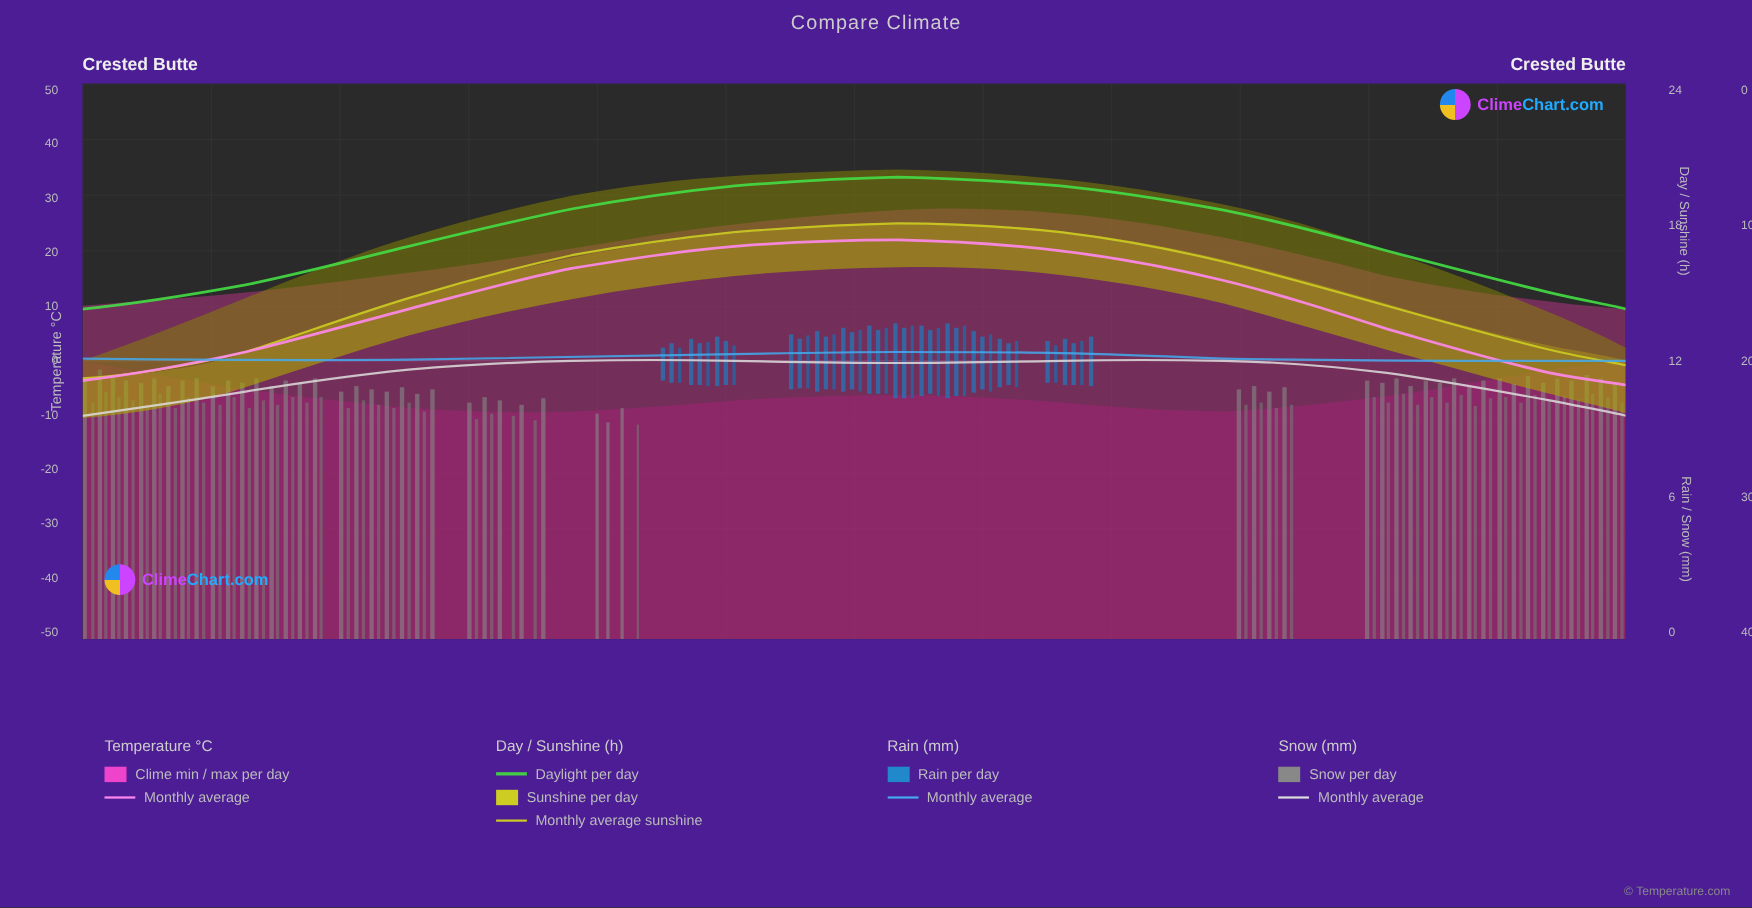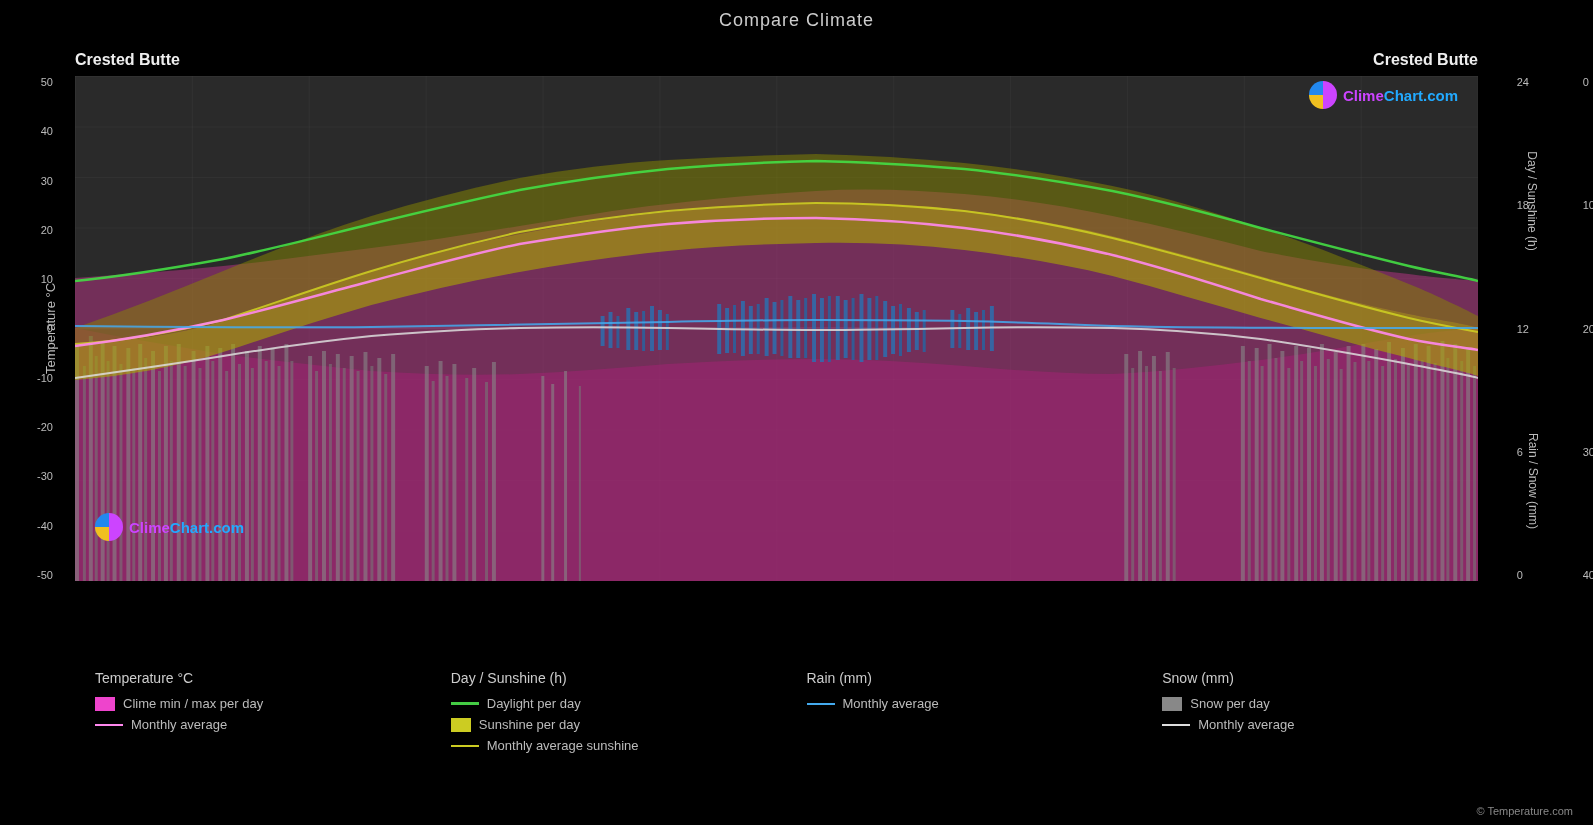--- a/index.html
+++ b/index.html
@@ -8,21 +8,21 @@
       width: 1593px;
       height: 825px;
       font-family: Arial, sans-serif;
       color: #ddd;
       overflow: hidden;
     }
     .main-container {
       width: 1593px;
       height: 825px;
       position: relative;
-      background: #000000;
+      background: #4c1d95;
     }
     .page-title {
       text-align: center;
       font-size: 18px;
       color: #ccc;
       padding-top: 10px;
       letter-spacing: 1px;
     }
     .chart-area {
       position: relative;
@@ -619,20 +619,24 @@
       </div>
       <div class="legend-item">
         <div class="legend-line" style="background:#cccc22;"></div>
         <span>Monthly average sunshine</span>
       </div>
     </div>
 
     <div class="legend-col">
       <div class="legend-col-title">Rain (mm)</div>
       <div class="legend-item">
+        <div class="legend-swatch" style="background:#2288cc;"></div>
+        <span>Rain per day</span>
+      </div>
+      <div class="legend-item">
         <div class="legend-line" style="background:#44aaee;"></div>
         <span>Monthly average</span>
       </div>
     </div>
 
     <div class="legend-col">
       <div class="legend-col-title">Snow (mm)</div>
       <div class="legend-item">
         <div class="legend-swatch" style="background:#888888;"></div>
         <span>Snow per day</span>

